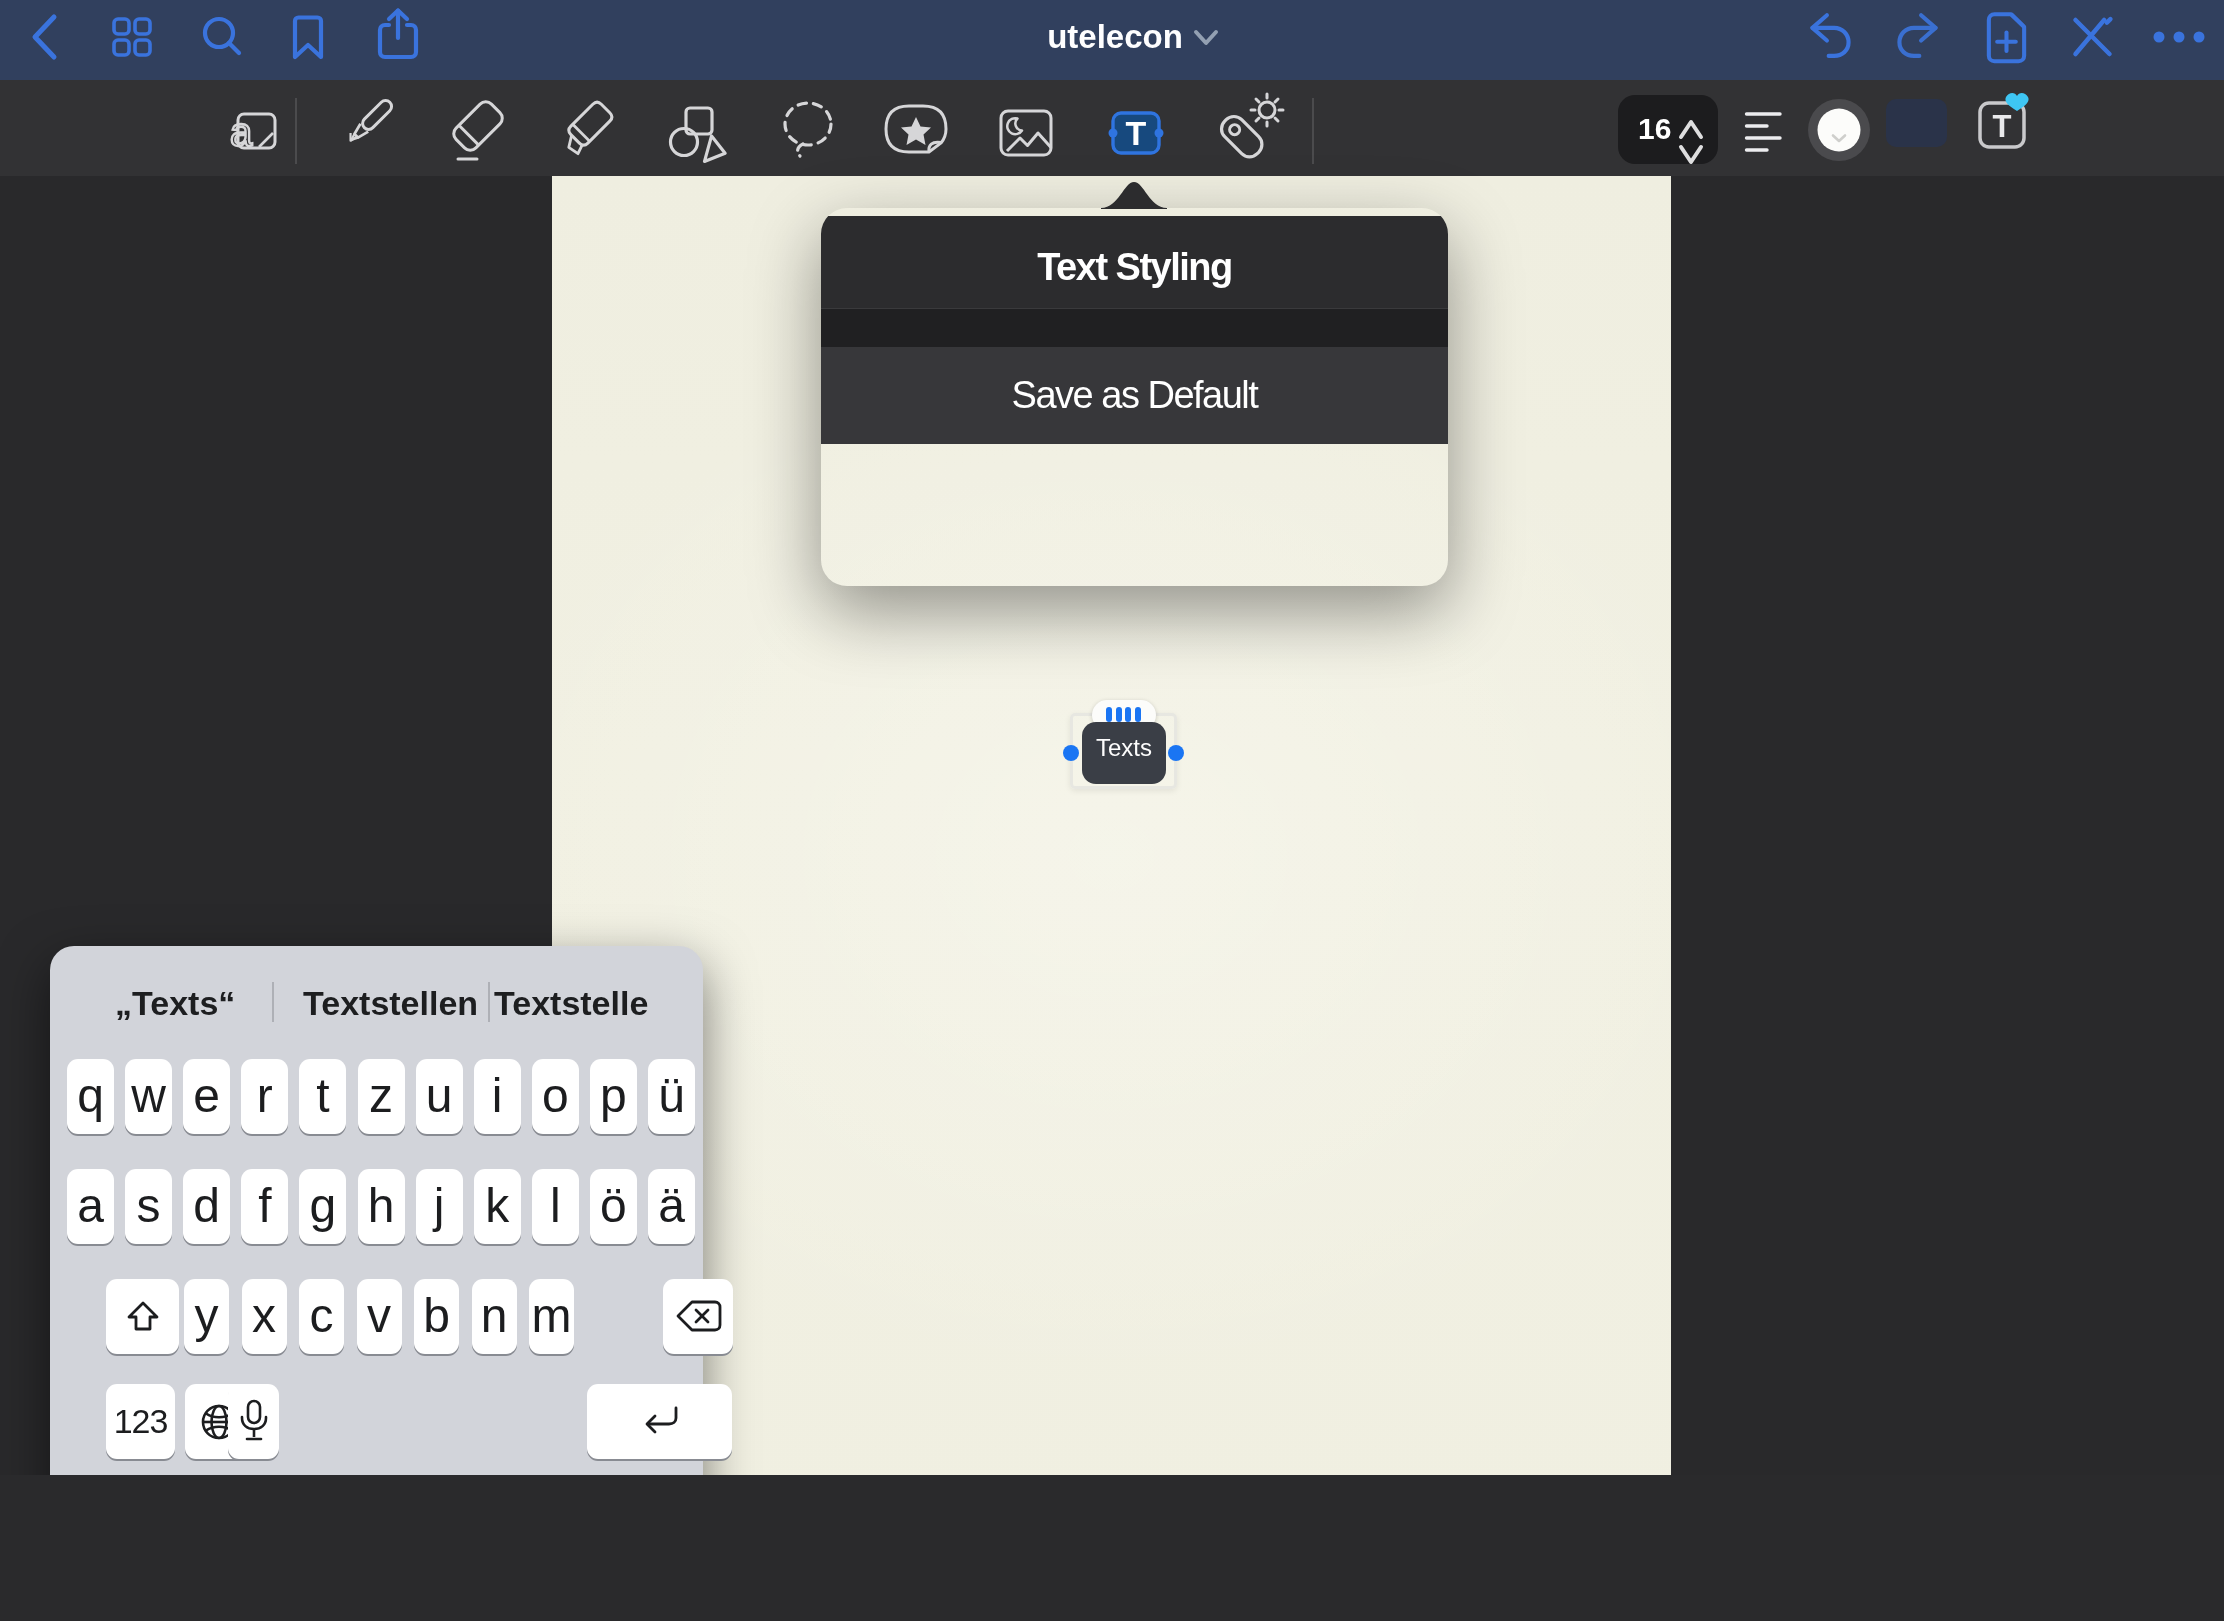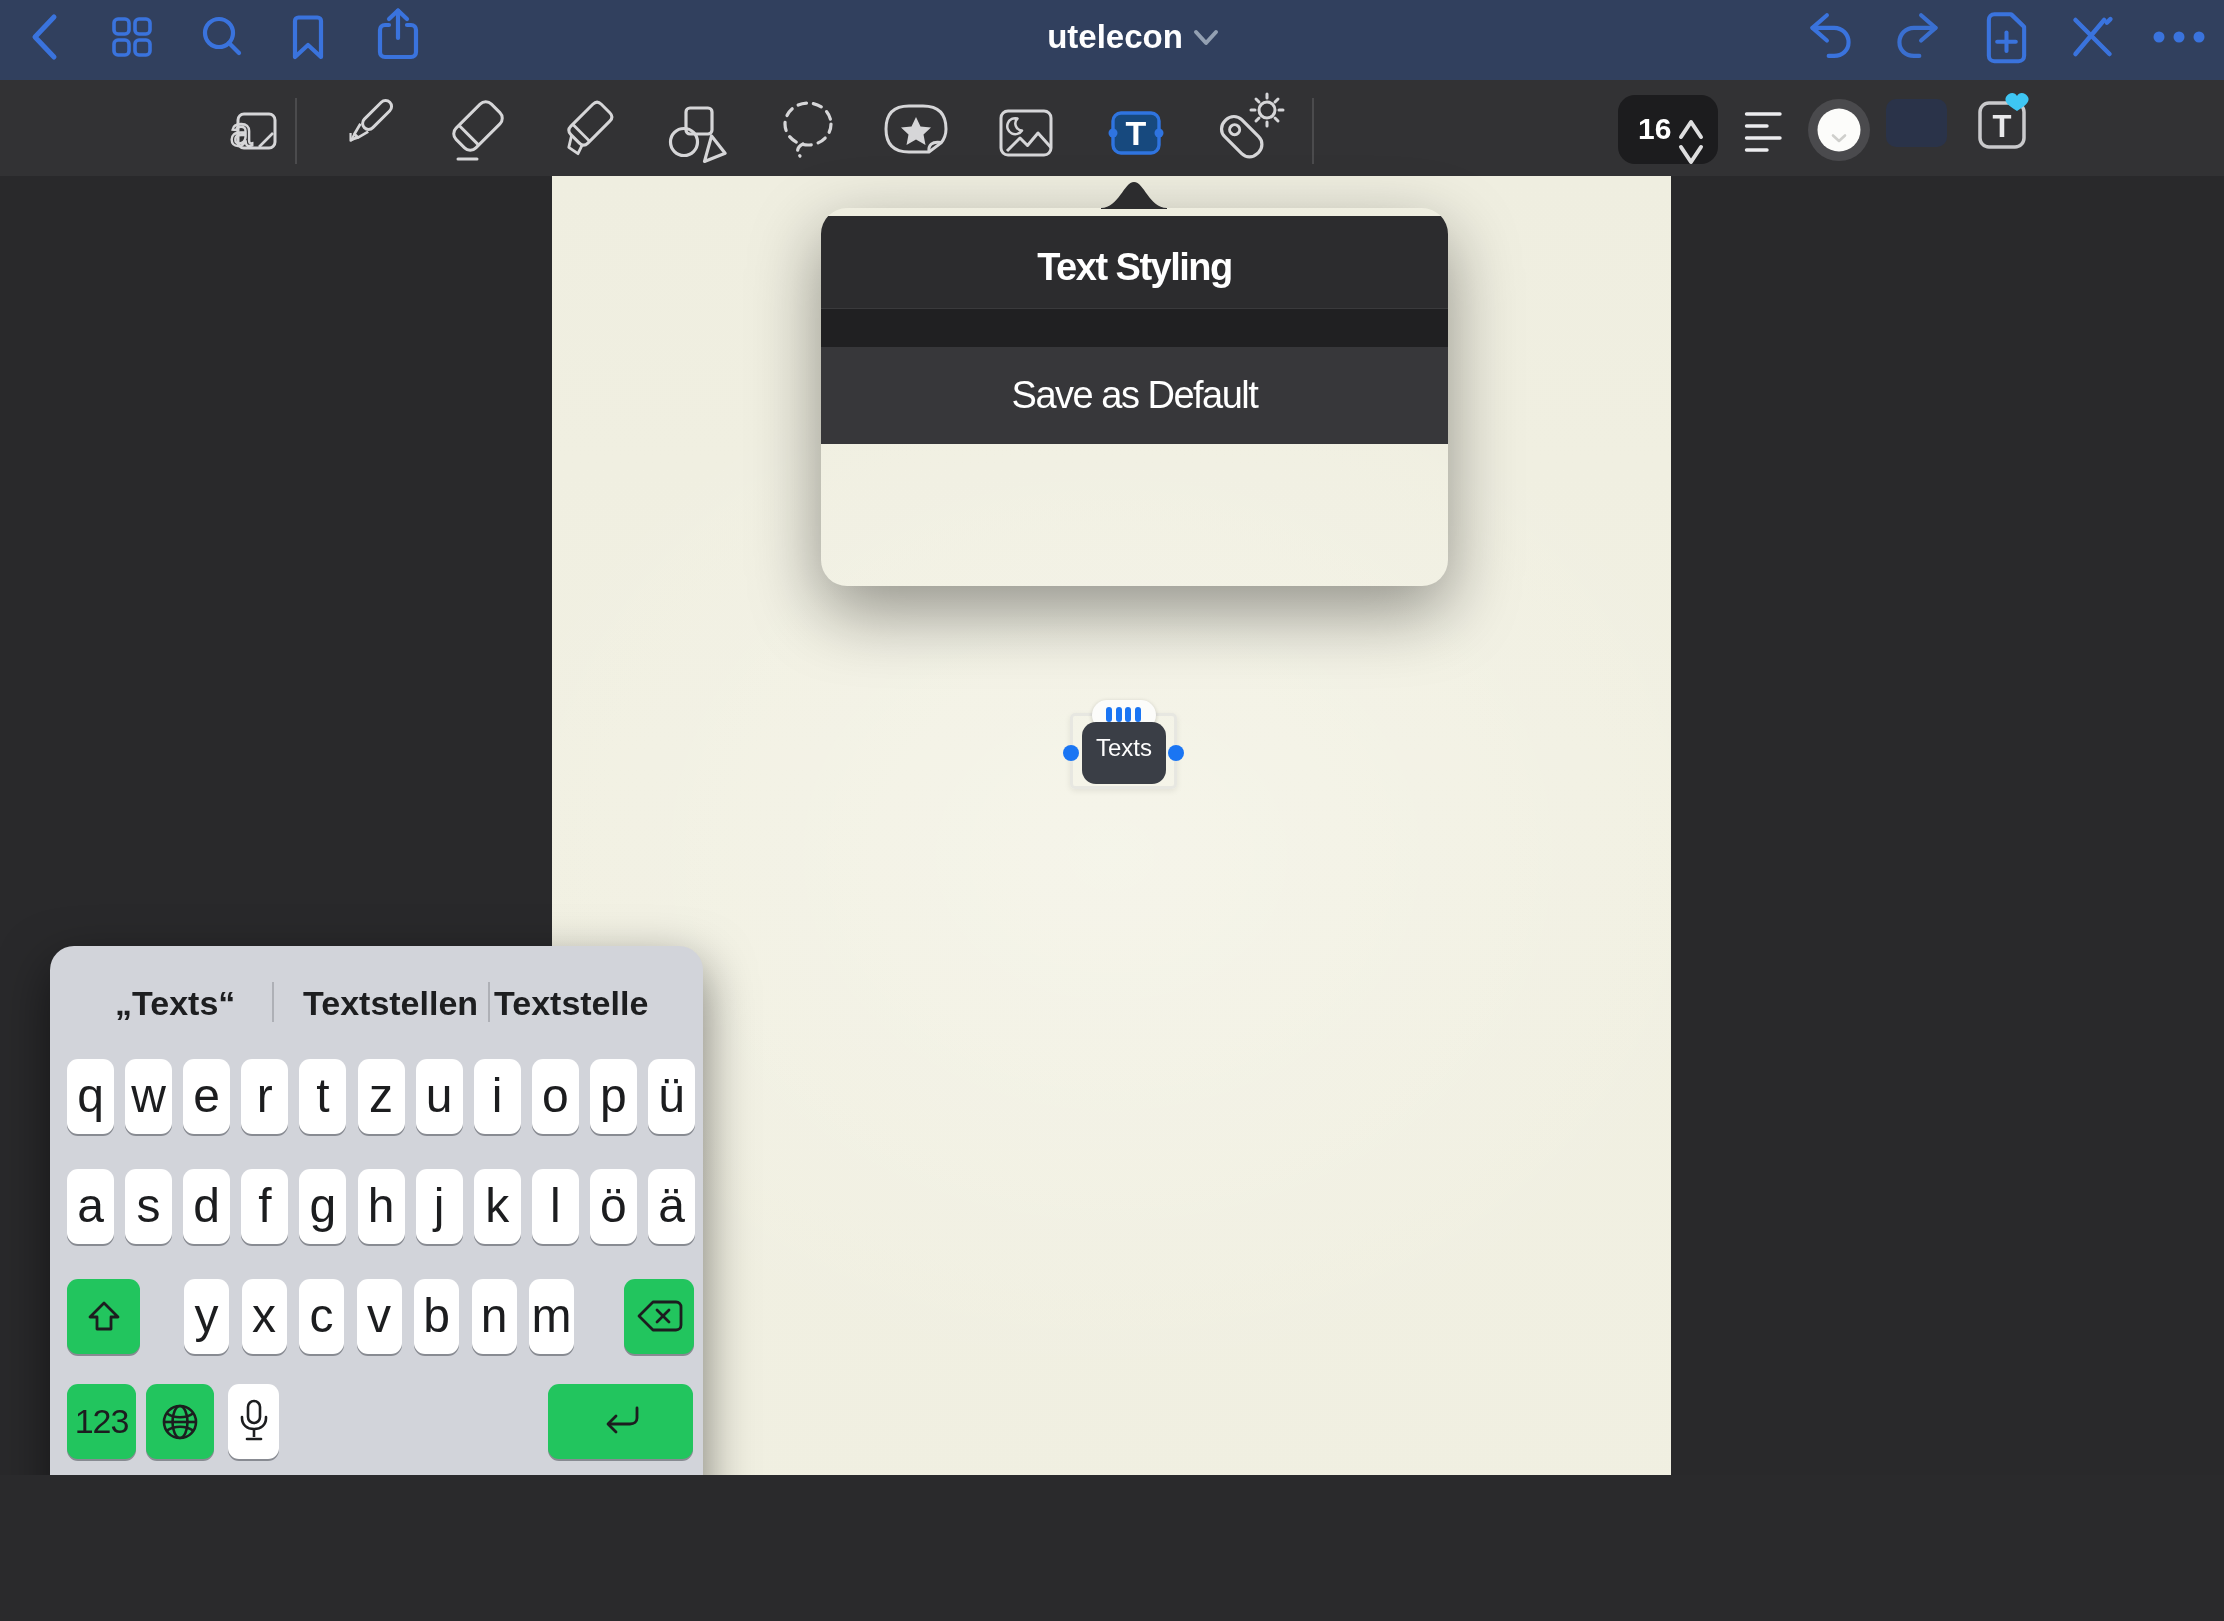--- a/index.html
+++ b/index.html
@@ -50,21 +50,21 @@
   .bluebar { position:absolute; top:707px; width:5.5px; height:15px; border-radius:3px; background:#1a75f3; }
   .handle { position:absolute; width:16px; height:16px; border-radius:50%; background:#1a75f3; top:745px; }
 
   
   #kb { left:50px; top:946px; width:653px; height:584px; background:#d2d4da; border-radius:24px;
      box-shadow:0 18px 50px rgba(0,0,0,0.5); }
   .sug { position:absolute; top:984px; color:#1d1e20; font-size:34px;font-weight:bold; }
   .sugsep { position:absolute; top:982px; width:2px; height:40px; background:#aeb0b6; }
   .key { position:absolute; height:75px; background:#ffffff; border-radius:11px;
      box-shadow:0 2px 0 #888b92; color:#1c1d1f; font-size:48px; text-align:center; line-height:74px; font-weight:400; }
-  .gkey { background:#22c55e; }
+  .gkey { background:#ffffff;margin-left:39px; }
   #kbhandle { left:345px; top:1492px; width:72px; height:11px; border-radius:6px; background:#a8abb3; }
 </style>
 </head>
 <body>
 <div id="stage">
   <div class="abs" id="navbar"></div>
   <div class="abs" id="toolbar"></div>
   <div class="abs" id="content"></div>
   <div class="abs" id="paper"></div>
 

